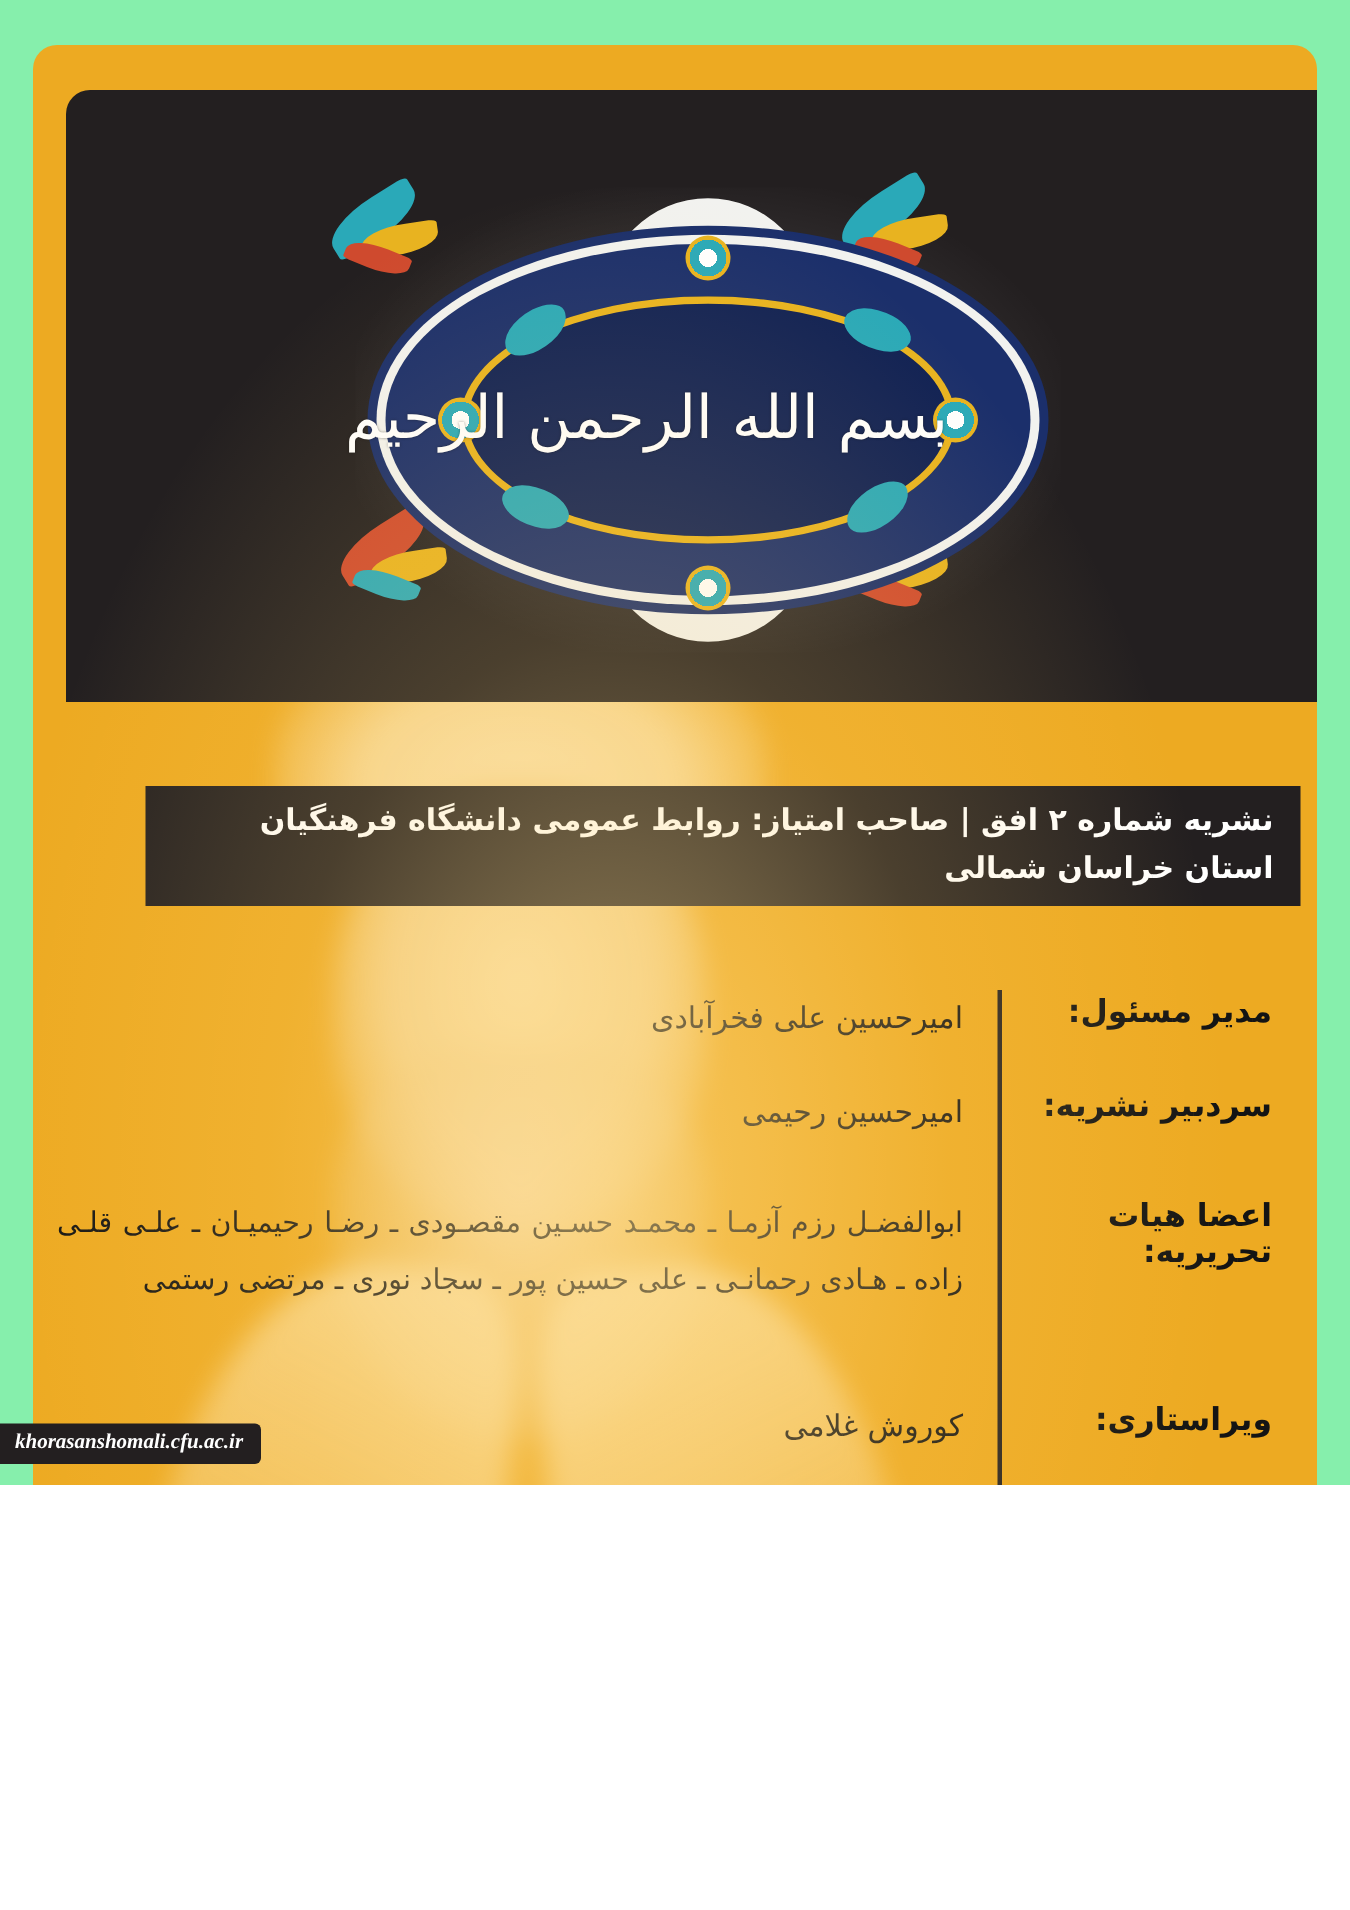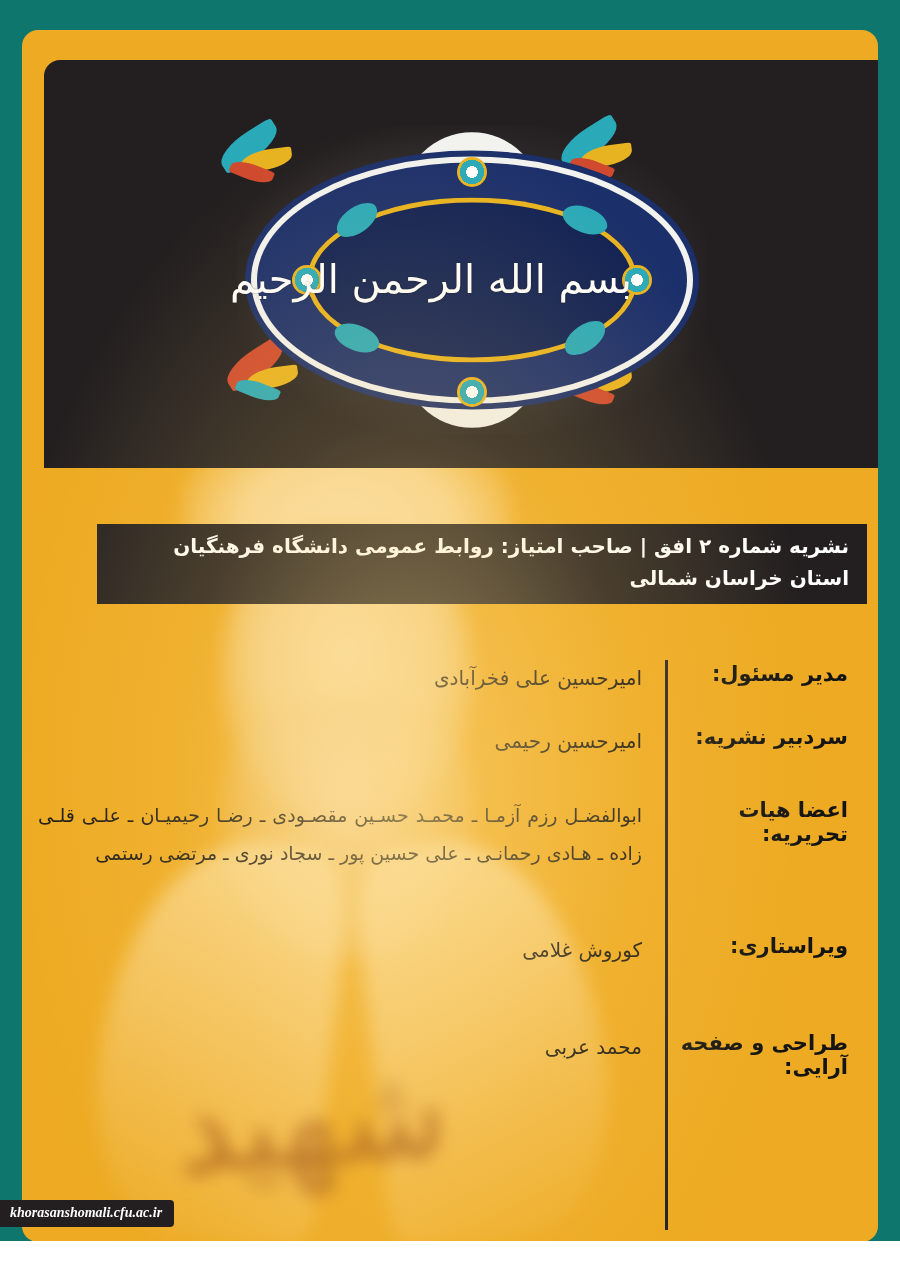--- a/index.html
+++ b/index.html
@@ -3,22 +3,22 @@
 <meta charset="utf-8">
 <style>
   html, body {
     margin: 0;
     padding: 0;
     background: #ffffff;
   }
   .page {
     position: relative;
     width: 900px;
-    height: 1241px;
-    background: #0f766e;
+    height: 990px;
+    background: #86efac;
     overflow: hidden;
     font-family: "DejaVu Sans", "Liberation Sans", sans-serif;
   }
 
   
   .poster {
     position: absolute;
     left: 22px;
     top: 30px;
     width: 856px;

